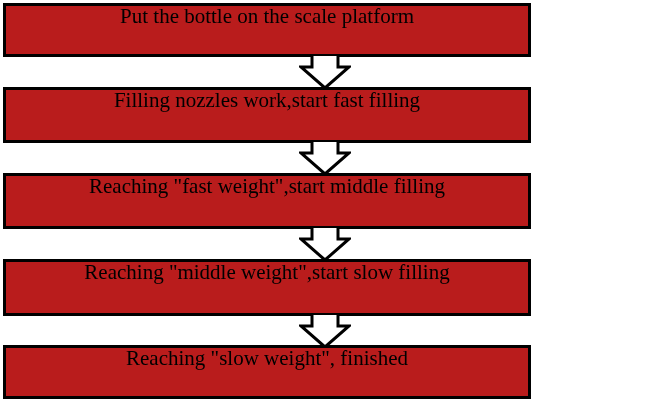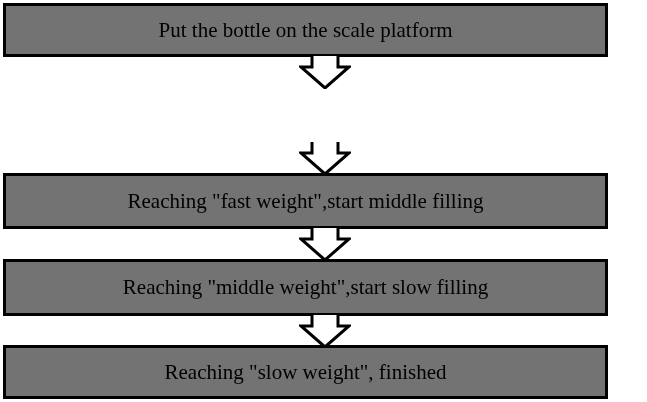--- a/index.html
+++ b/index.html
@@ -11,26 +11,25 @@
     position: relative;
     width: 647px;
     height: 402px;
     background: #ffffff;
     overflow: hidden;
     font-family: "Liberation Serif", "DejaVu Serif", serif;
   }
   .flow-box {
     position: absolute;
     left: 3px;
-    width: 605px;
+    width: 528px;
     box-sizing: border-box;
     border: 3px solid #000000;
-    background: #737373;
+    background: #b91c1c;
     display: flex;
-    align-items: center;
     justify-content: center;
   }
   .flow-box-label {
     font-size: 21px;
     line-height: 1;
     color: #000000;
     white-space: nowrap;
     letter-spacing: 0px;
   }
   .flow-arrow {
@@ -52,20 +51,23 @@
   <div class="flow-box" style="top:3px; height:54px;">
     <span class="flow-box-label">Put the bottle on the scale platform</span>
   </div>
 
   <div class="flow-arrow" style="left:299px; top:55px;">
     <svg viewBox="0 0 52 34" xmlns="http://www.w3.org/2000/svg">
       <path d="M 13 1 L 13 12 L 2 12 L 26 33 L 50 12 L 39 12 L 39 1" fill="#ffffff" stroke="#000000" stroke-width="3" stroke-linejoin="miter" stroke-linecap="butt"></path>
     </svg>
   </div>
 
+  <div class="flow-box" style="top:87px; height:56px;">
+    <span class="flow-box-label">Filling nozzles work,start fast filling</span>
+  </div>
 
   <div class="flow-arrow" style="left:299px; top:141px;">
     <svg viewBox="0 0 52 34" xmlns="http://www.w3.org/2000/svg">
       <path d="M 13 1 L 13 12 L 2 12 L 26 33 L 50 12 L 39 12 L 39 1" fill="#ffffff" stroke="#000000" stroke-width="3" stroke-linejoin="miter" stroke-linecap="butt"></path>
     </svg>
   </div>
 
   <div class="flow-box" style="top:173px; height:56px;">
     <span class="flow-box-label">Reaching "fast weight",start middle filling</span>
   </div>

